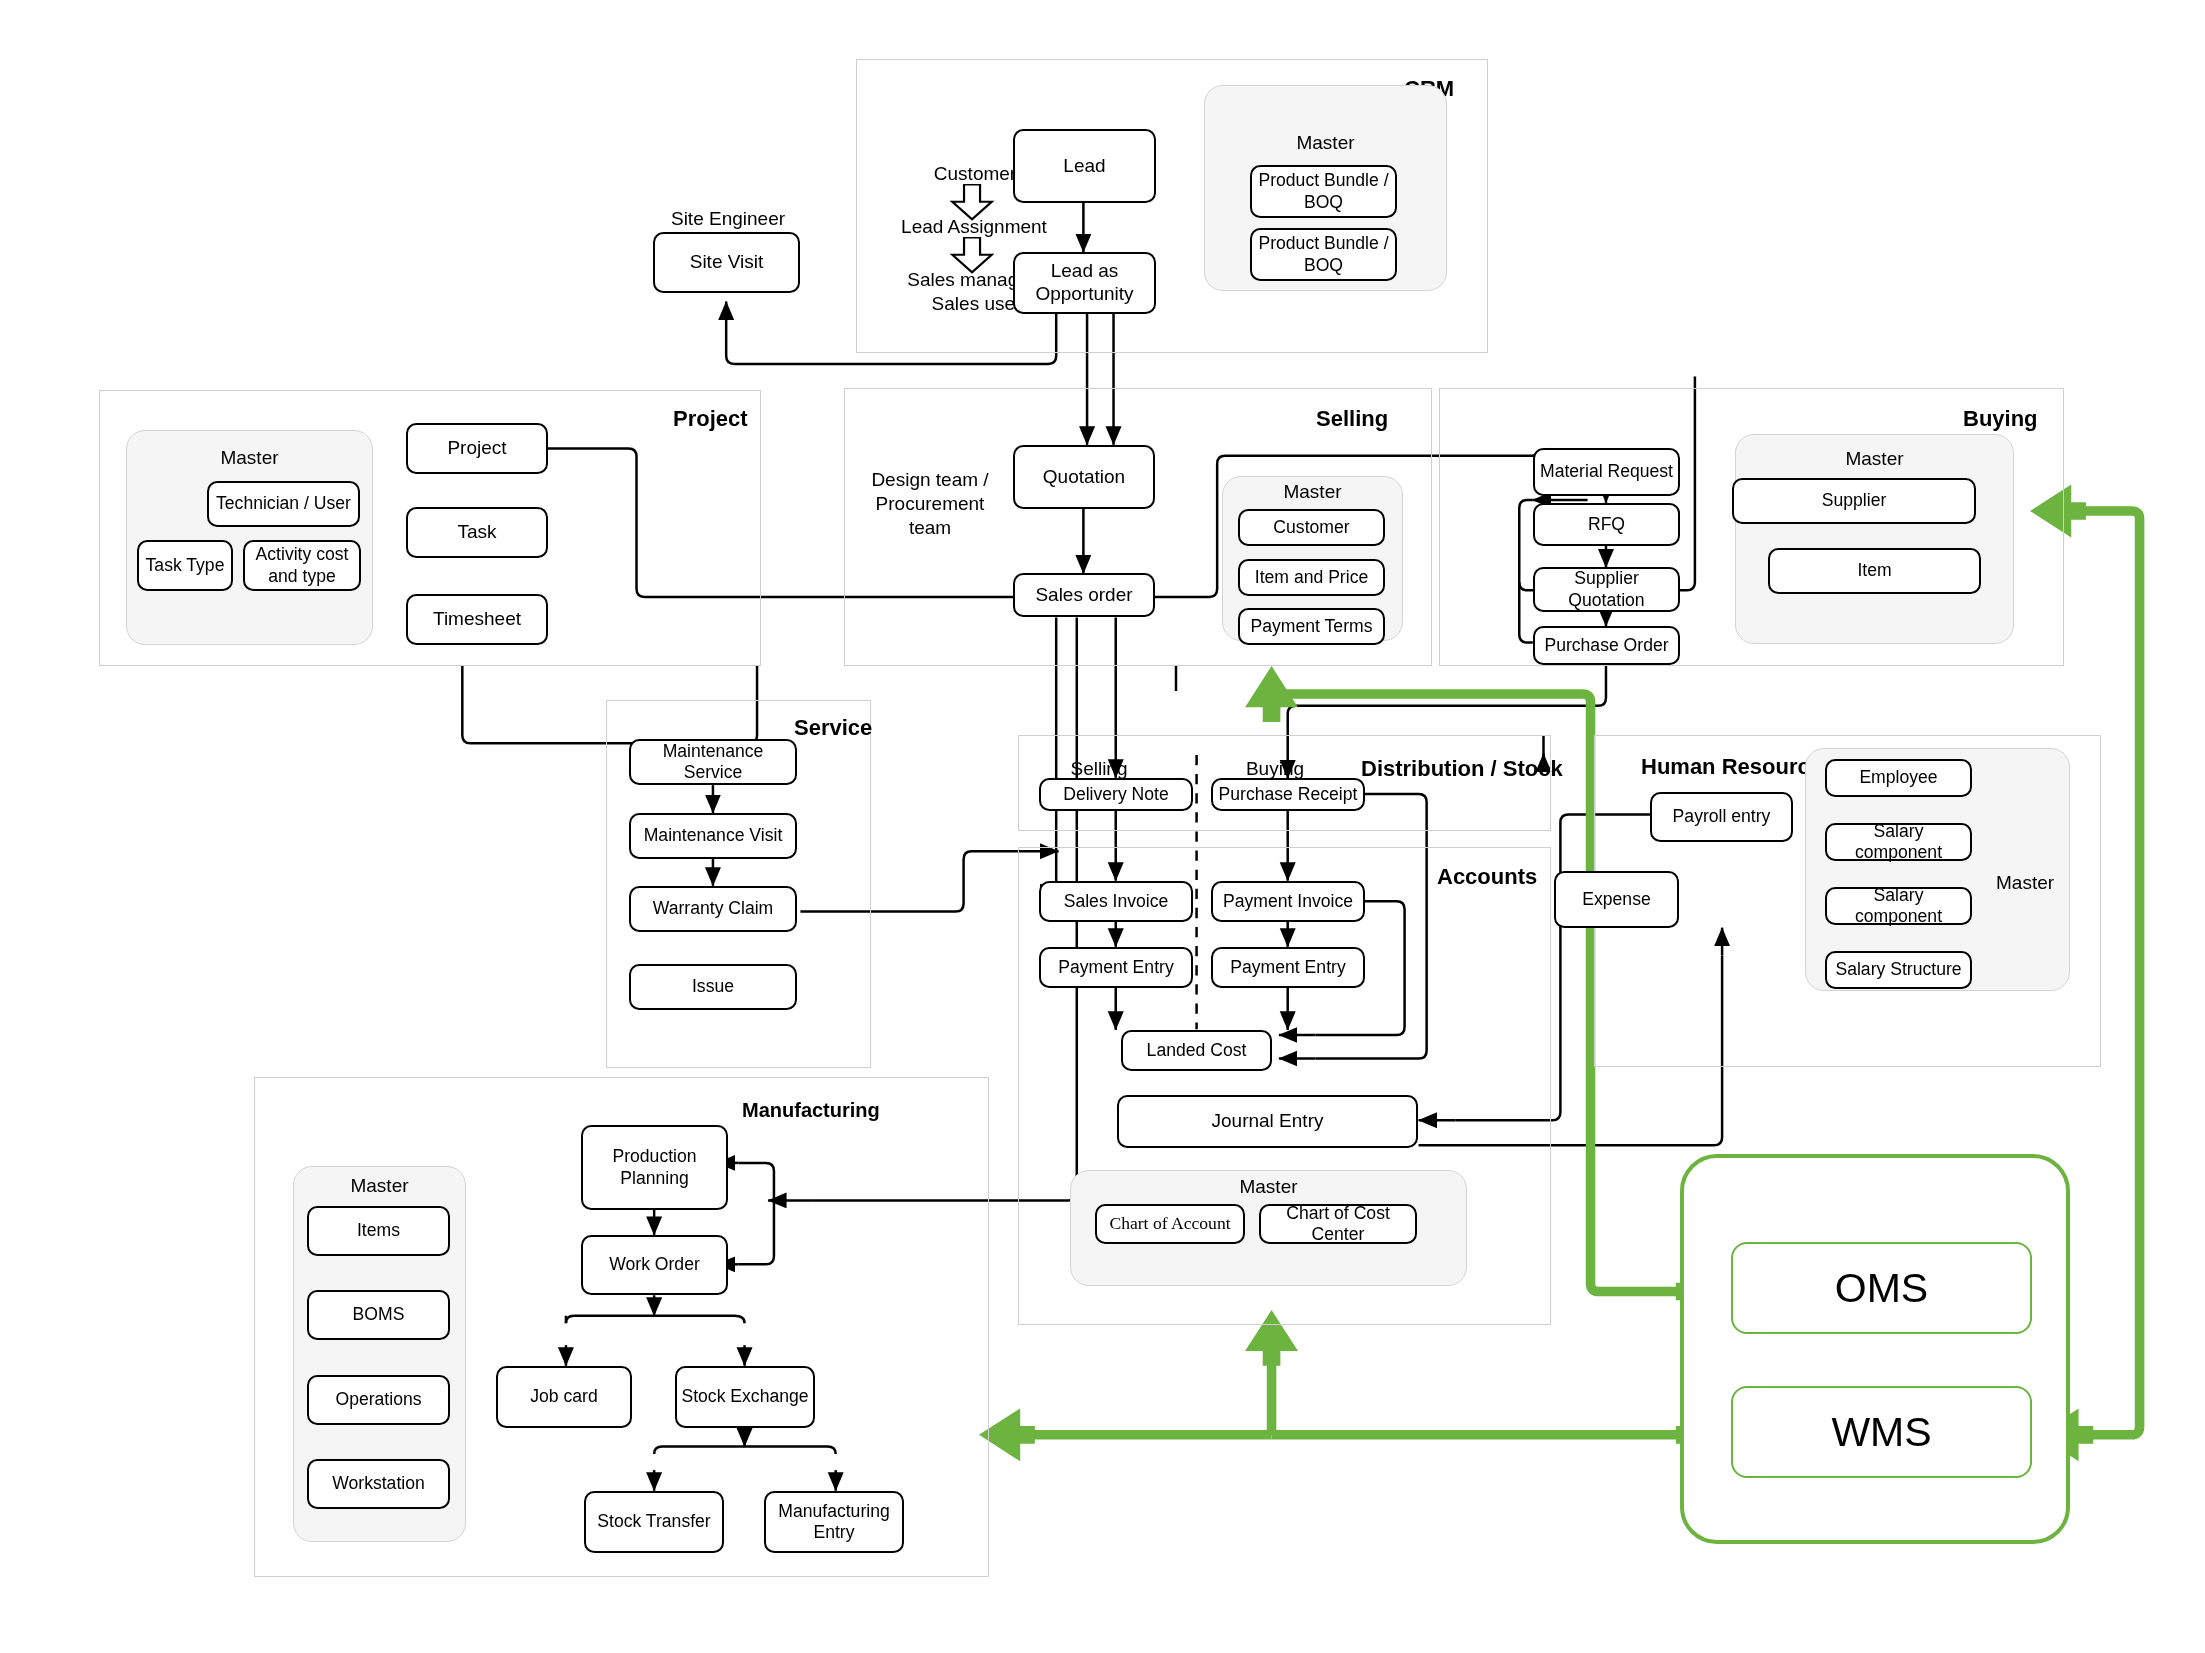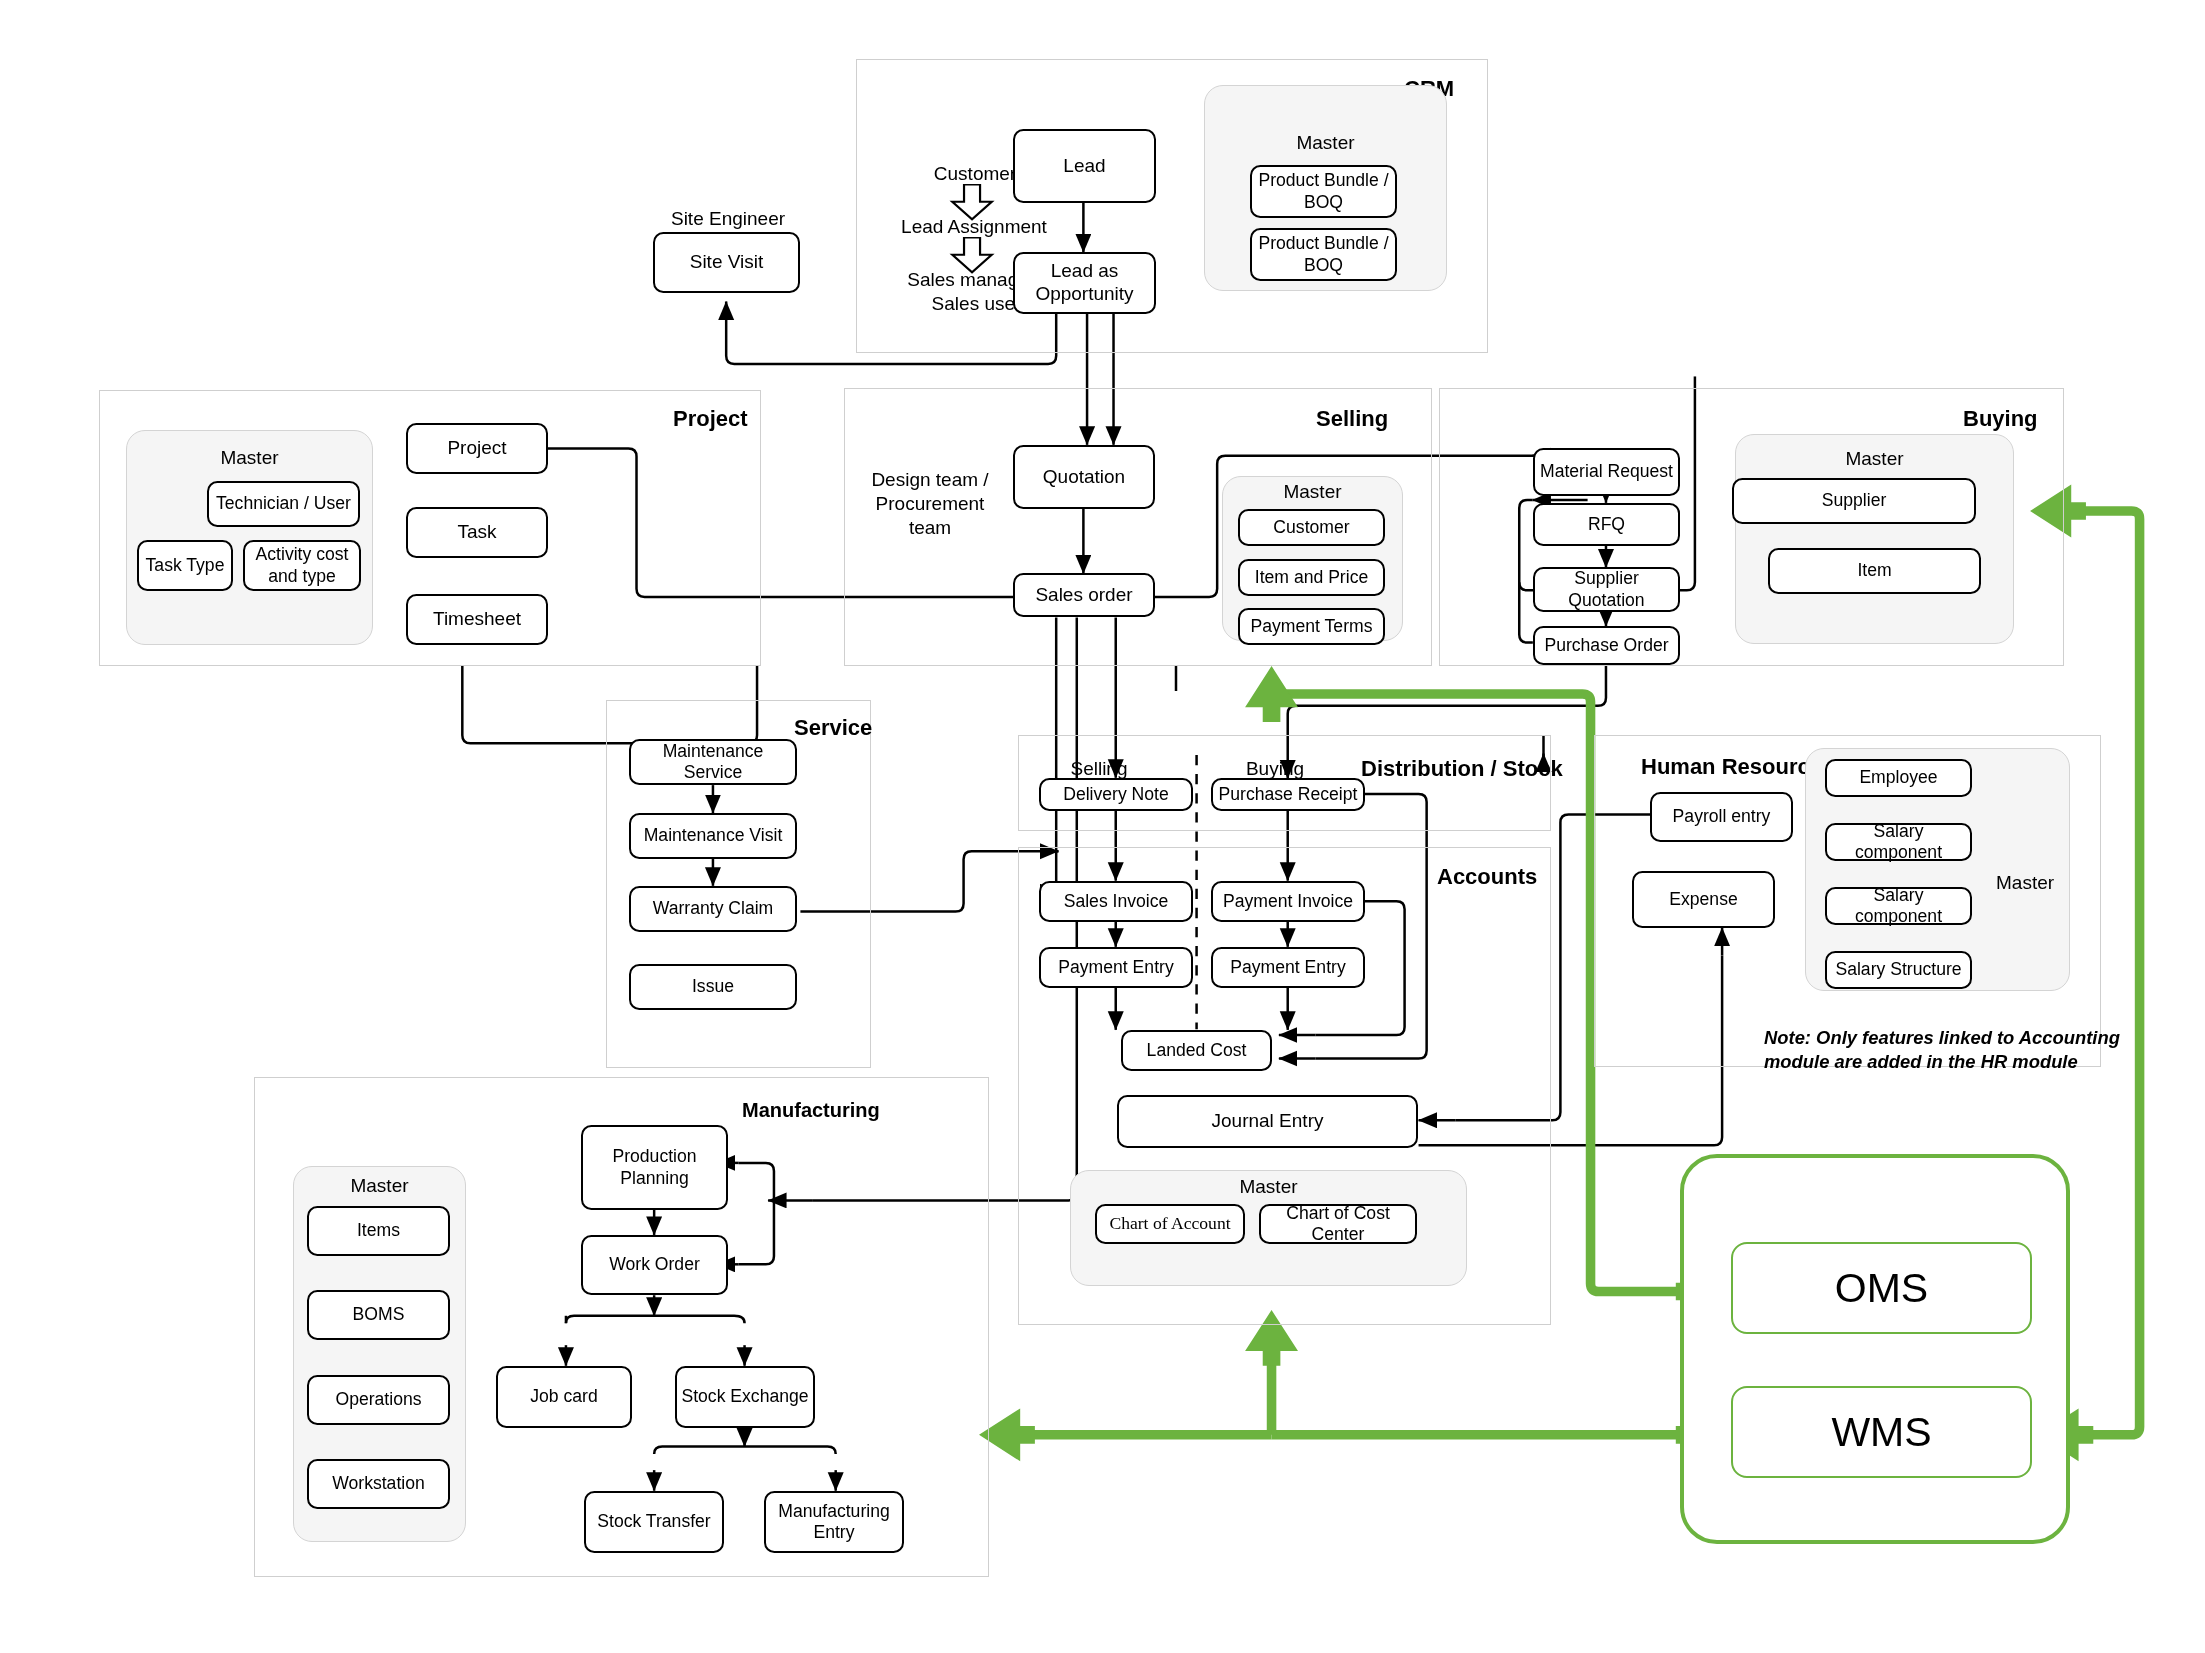--- a/index.html
+++ b/index.html
@@ -290,31 +290,29 @@
 
   <div class="master" style="left:1070px;top:1170px;width:397px;height:116px;"></div>
   <div class="master-label" style="left:1070px;top:1176px;width:397px;">Master</div>
   <div class="node small" style="left:1095px;top:1204px;width:150px;height:40px;font-family:Liberation Serif, serif;">Chart of Account</div>
   <div class="node small" style="left:1259px;top:1204px;width:158px;height:40px;">Chart of Cost Center</div>
 
   <div class="group" style="left:1594px;top:735px;width:507px;height:332px;"></div>
   <div class="group-title" style="left:1641px;top:754px;">Human Resource</div>
 
   <div class="node small" style="left:1650px;top:792px;width:143px;height:50px;">Payroll entry</div>
-  <div class="node small" style="left:1632px;top:871px;width:143px;height:57px;">Expense</div>
+  <div class="node small" style="left:1554px;top:871px;width:125px;height:57px;">Expense</div>
 
   <div class="master" style="left:1805px;top:748px;width:265px;height:243px;"></div>
   <div class="master-label" style="left:1996px;top:872px;width:81px;text-align:left;">Master</div>
   <div class="node small" style="left:1825px;top:759px;width:147px;height:38px;">Employee</div>
   <div class="node small" style="left:1825px;top:823px;width:147px;height:38px;">Salary component</div>
   <div class="node small" style="left:1825px;top:887px;width:147px;height:38px;">Salary component</div>
   <div class="node small" style="left:1825px;top:951px;width:147px;height:38px;">Salary Structure</div>
 
-  <div class="note" style="left:1764px;top:1026px;width:382px;white-space:pre-line;">Note: Only features linked to Accounting
-module are added in the HR module</div>
 
   <div class="group" style="left:254px;top:1077px;width:735px;height:500px;"></div>
   <div class="group-title" style="left:742px;top:1099px;font-size:20px;">Manufacturing</div>
 
   <div class="master" style="left:293px;top:1166px;width:173px;height:376px;"></div>
   <div class="master-label" style="left:293px;top:1175px;width:173px;">Master</div>
   <div class="node small" style="left:307px;top:1206px;width:143px;height:50px;">Items</div>
   <div class="node small" style="left:307px;top:1290px;width:143px;height:50px;">BOMS</div>
   <div class="node small" style="left:307px;top:1375px;width:143px;height:50px;">Operations</div>
   <div class="node small" style="left:307px;top:1459px;width:143px;height:50px;">Workstation</div>

